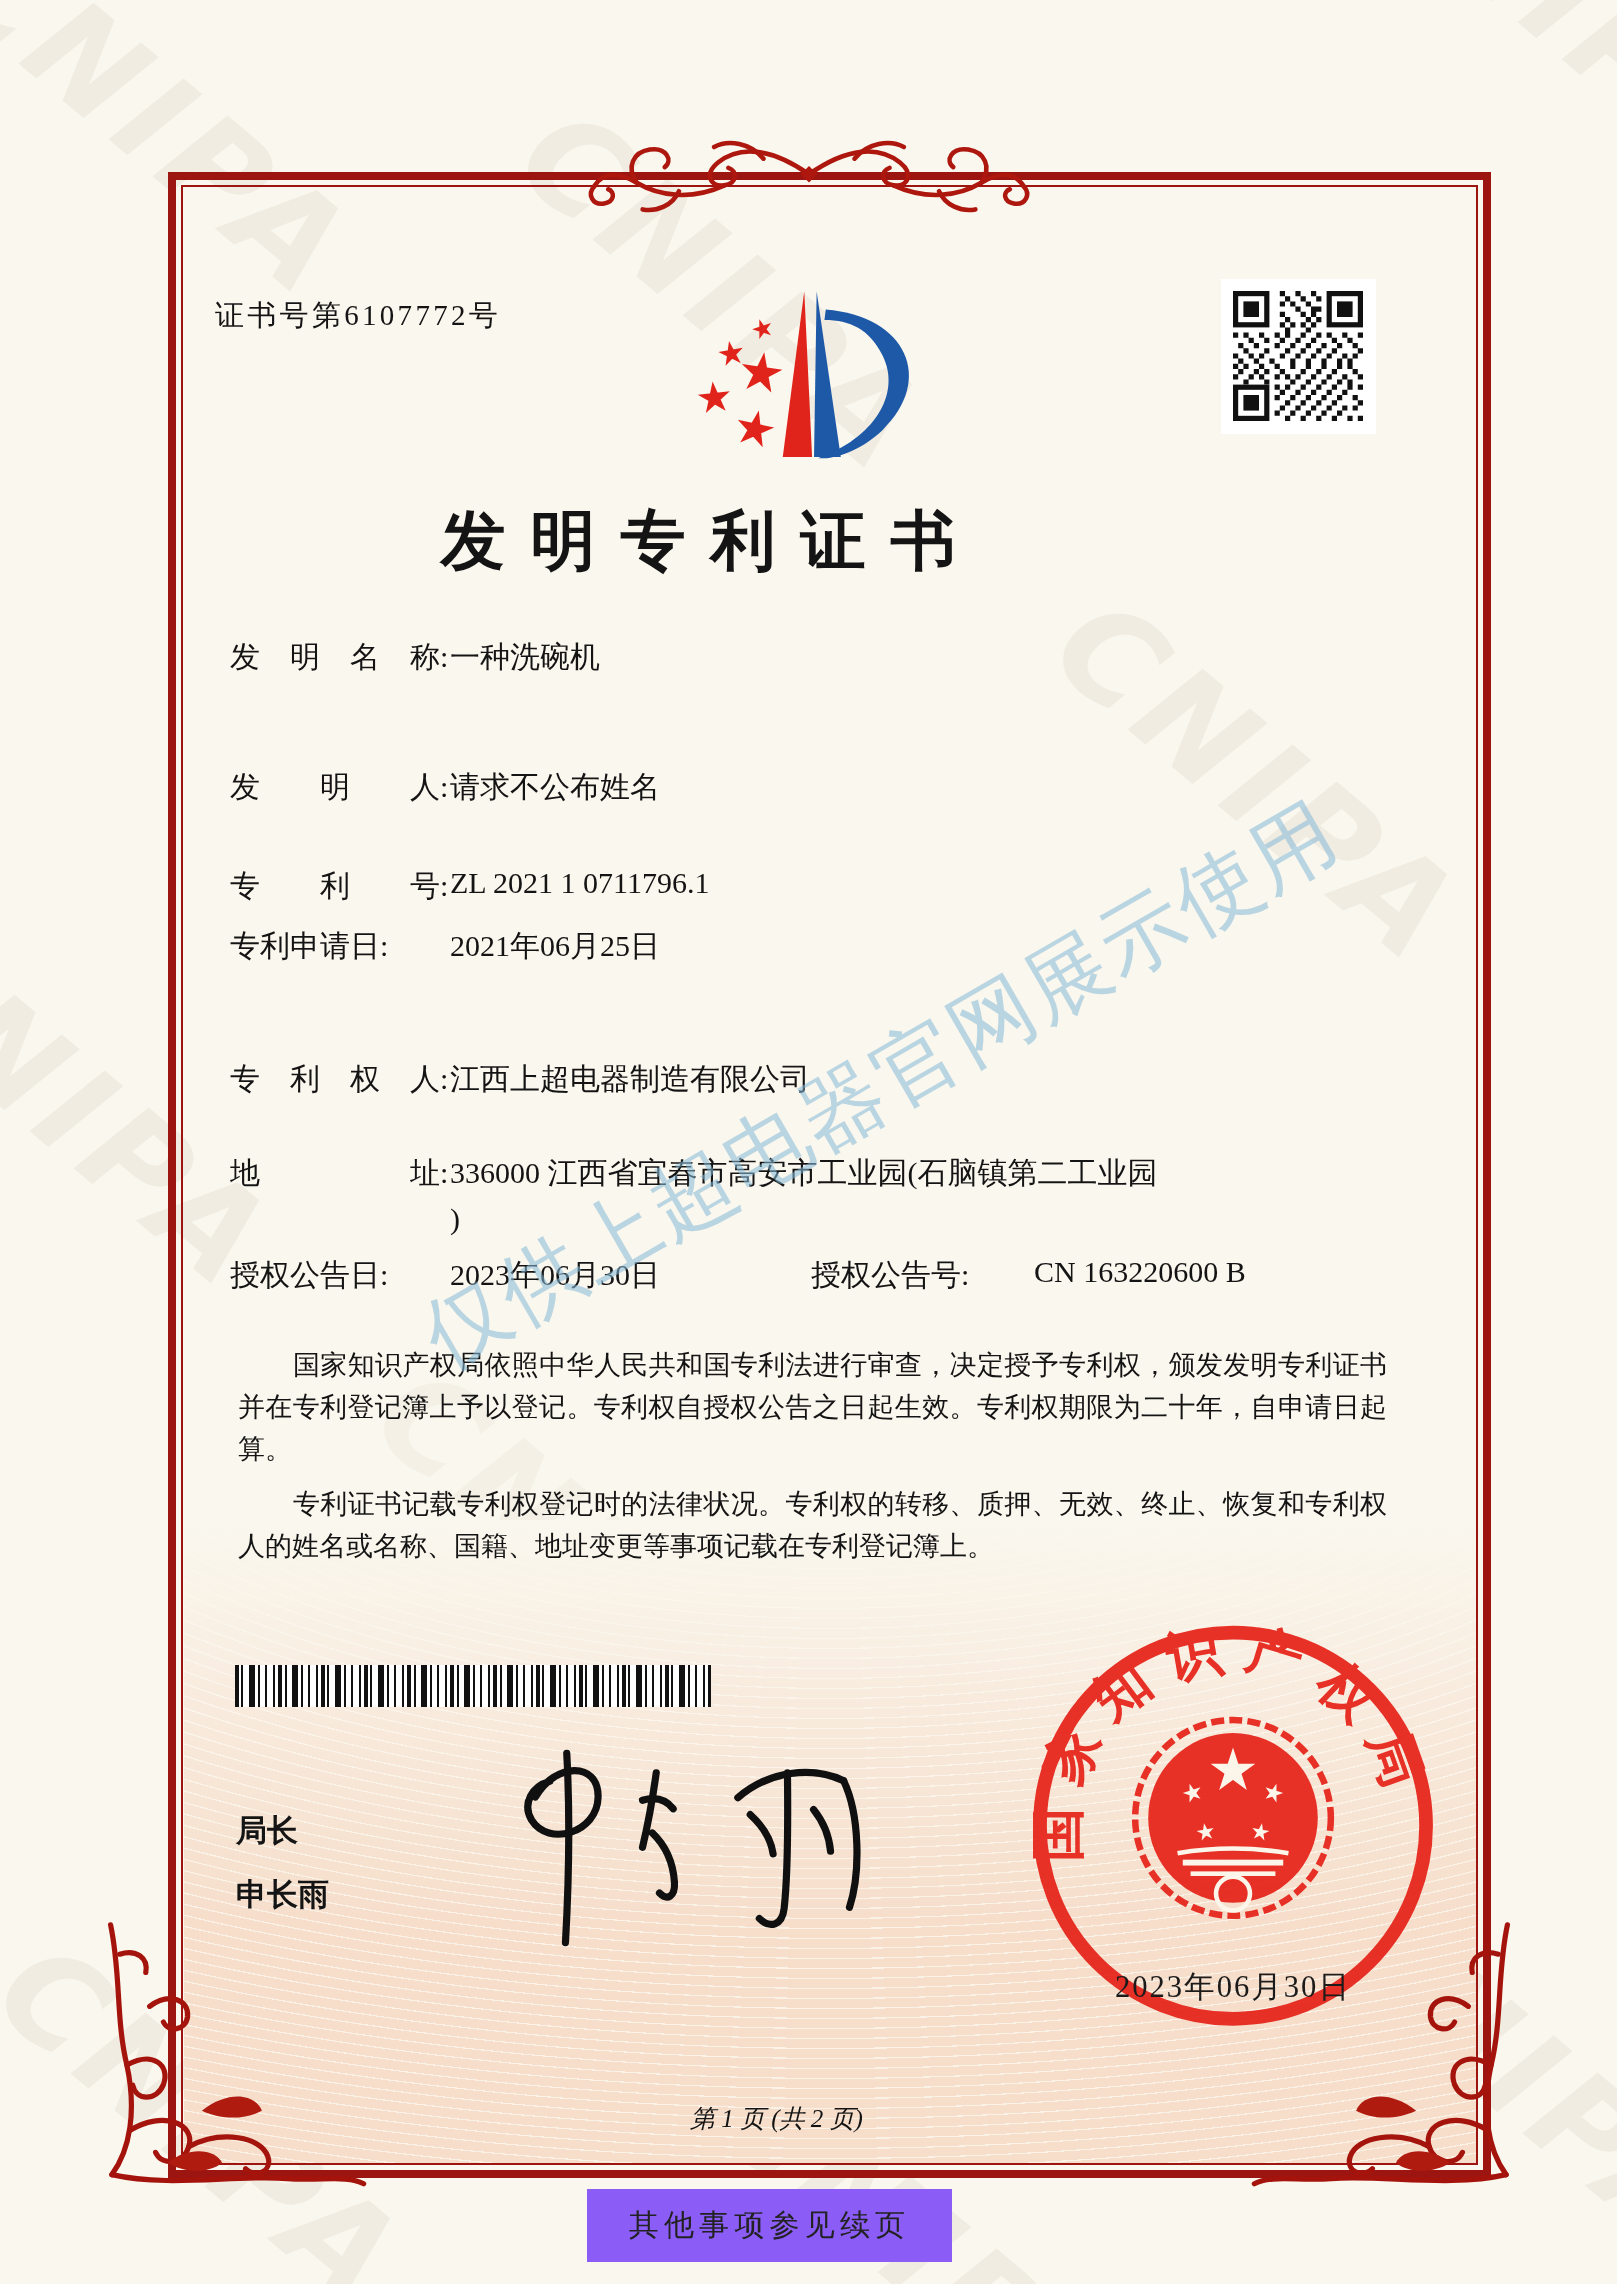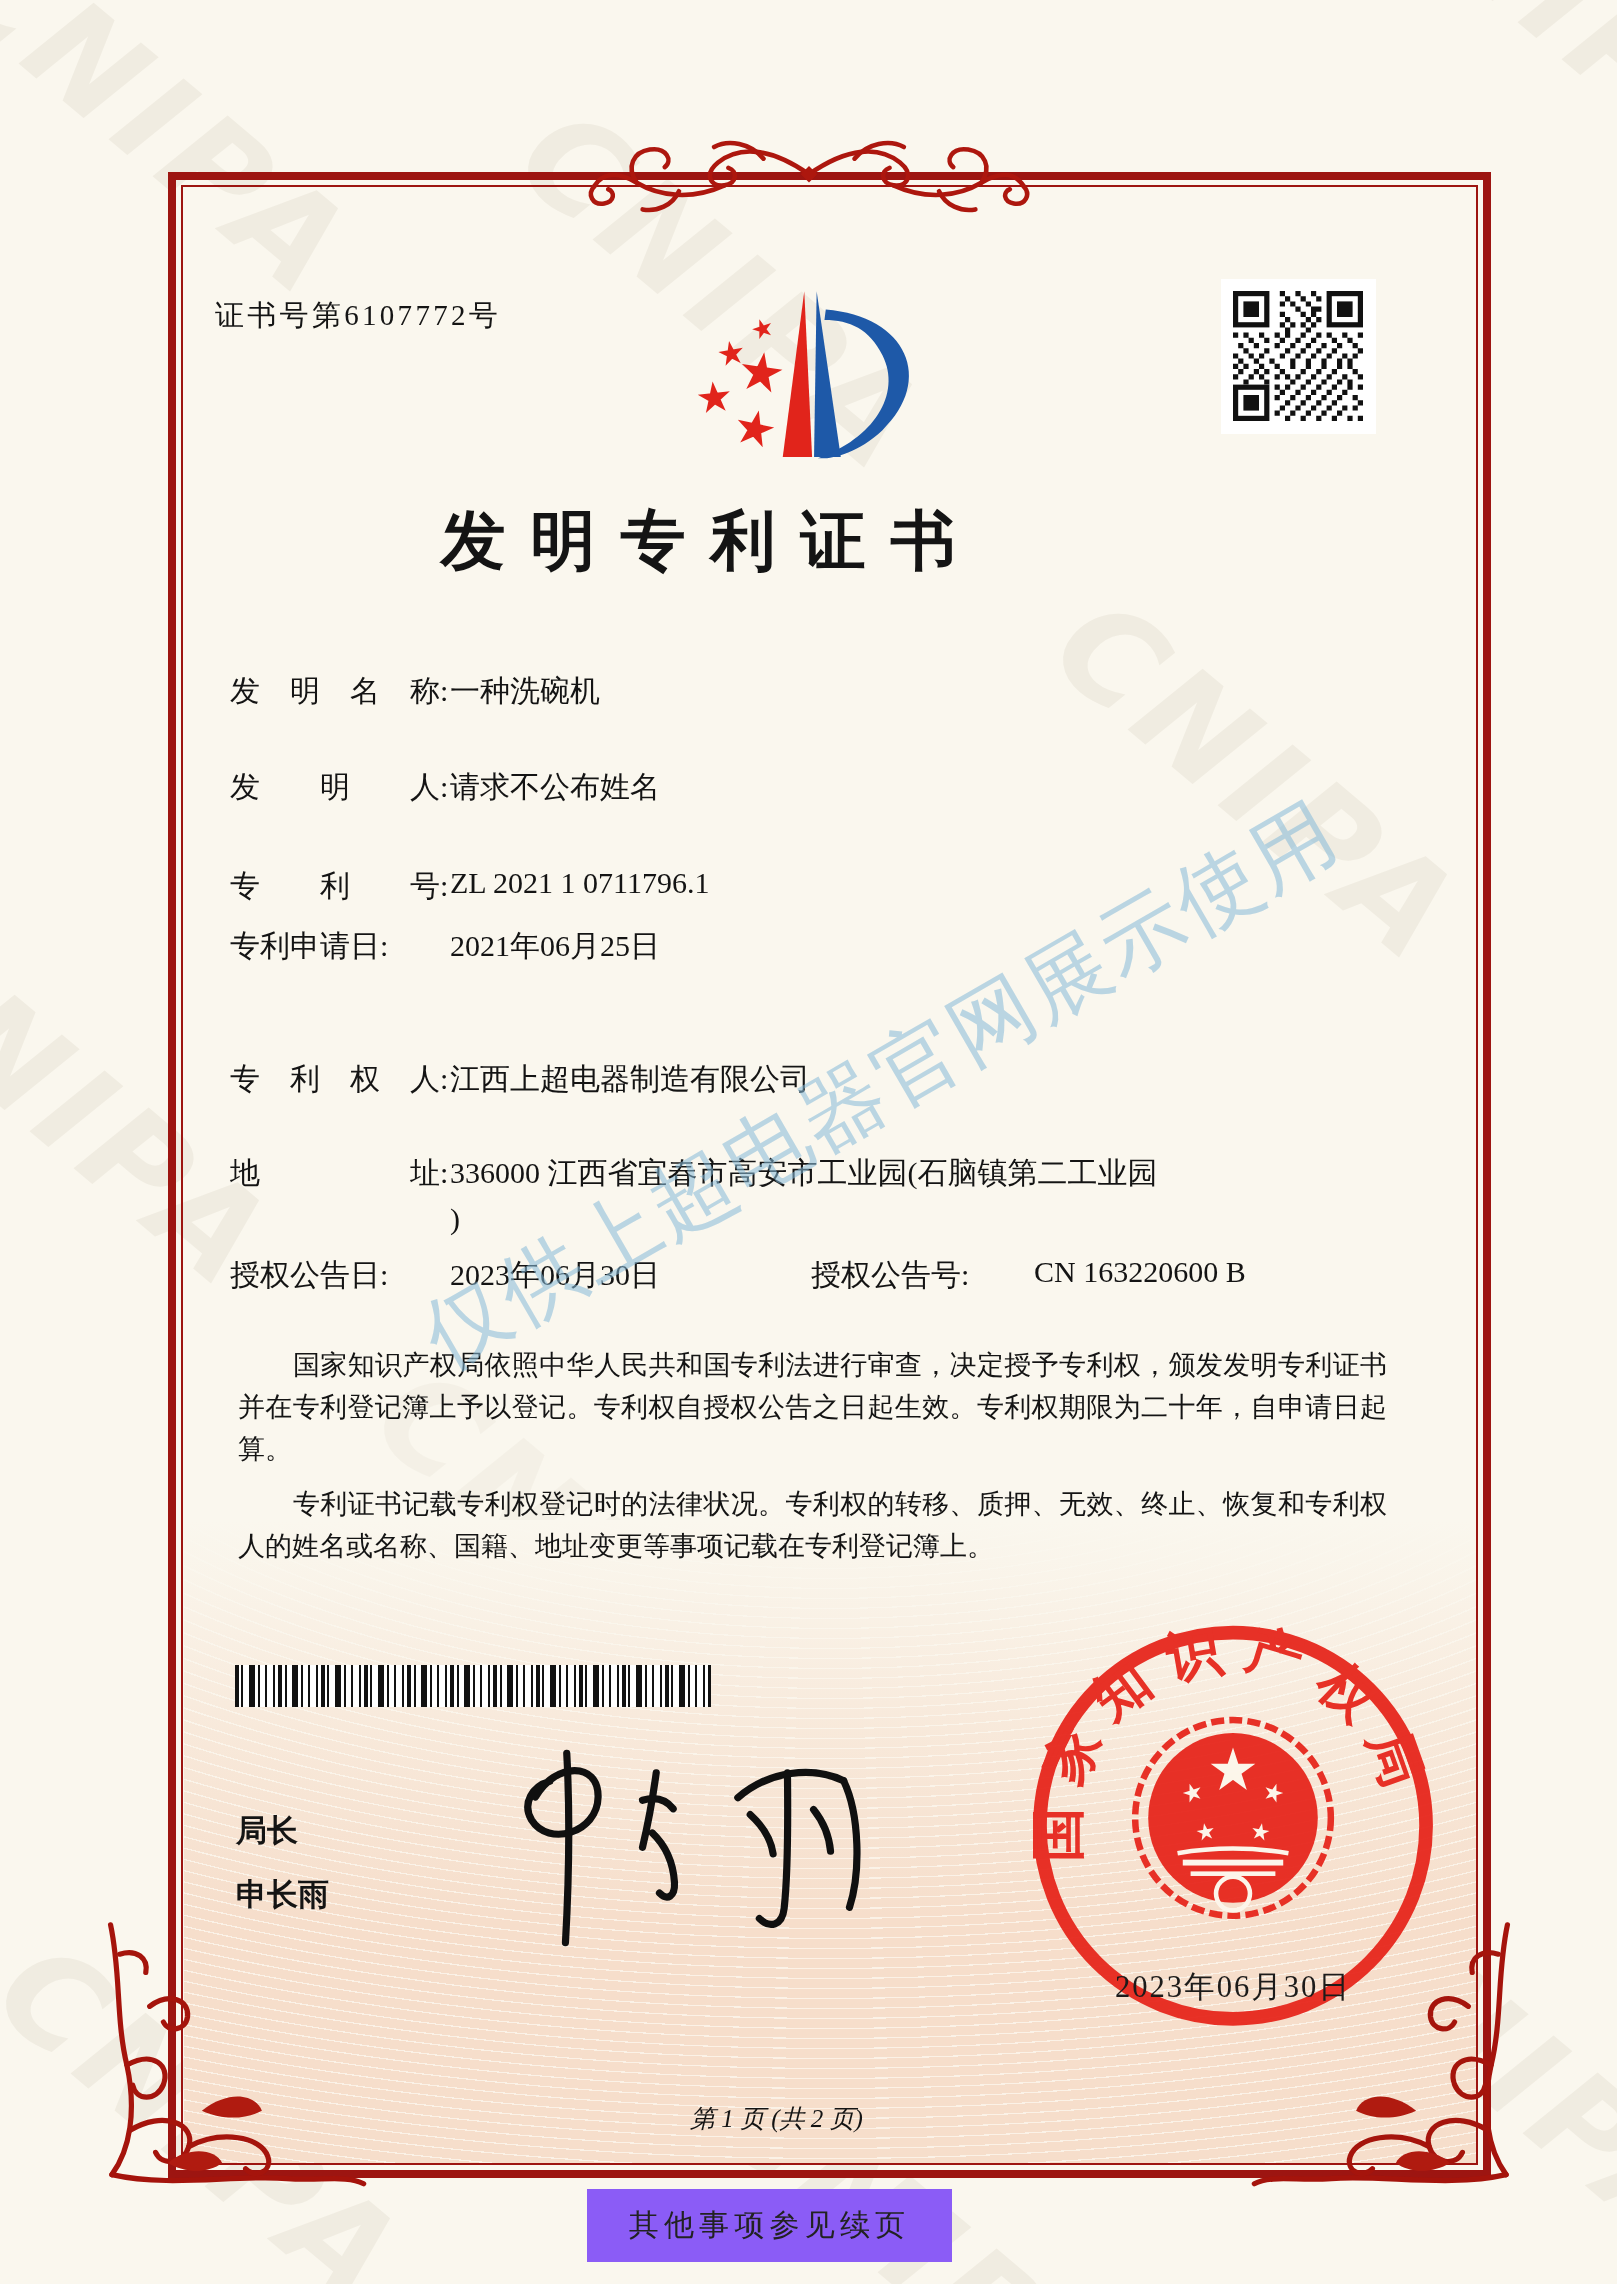--- a/index.html
+++ b/index.html
@@ -139,21 +139,21 @@
       </g>
       <use href="#finder" transform="translate(144,0)"></use>
       <use href="#finder" transform="translate(0,144)"></use>
       <path fill="#111" d="M72 0h8v8h-8z M96 0h8v8h-8z M120 0h8v8h-8z M80 8h8v8h-8z M104 8h8v8h-8z M128 8h8v8h-8z M72 16h8v8h-8z M88 16h8v8h-8z M112 16h8v8h-8z M96 24h8v8h-8z M120 24h8v8h-8z M128 24h8v8h-8z M72 32h8v8h-8z M104 32h8v8h-8z M120 32h8v8h-8z M80 40h8v8h-8z M112 40h8v8h-8z M128 40h8v8h-8z M72 48h8v8h-8z M88 48h8v8h-8z M104 48h8v8h-8z M120 48h8v8h-8z M80 56h8v8h-8z M112 56h8v8h-8z M0 64h8v8h-8z M16 64h8v8h-8z M40 64h8v8h-8z M64 64h8v8h-8z M80 64h8v8h-8z M104 64h8v8h-8z M128 64h8v8h-8z M144 64h8v8h-8z M168 64h8v8h-8z M192 64h8v8h-8z M24 72h8v8h-8z M48 72h8v8h-8z M72 72h8v8h-8z M96 72h8v8h-8z M120 72h8v8h-8z M152 72h8v8h-8z M176 72h8v8h-8z M8 80h8v8h-8z M32 80h8v8h-8z M64 80h8v8h-8z M88 80h8v8h-8z M112 80h8v8h-8z M136 80h8v8h-8z M160 80h8v8h-8z M184 80h8v8h-8z M16 88h8v8h-8z M48 88h8v8h-8z M80 88h8v8h-8z M104 88h8v8h-8z M128 88h8v8h-8z M152 88h8v8h-8z M192 88h8v8h-8z M0 96h8v8h-8z M24 96h8v8h-8z M40 96h8v8h-8z M72 96h8v8h-8z M96 96h8v8h-8z M120 96h8v8h-8z M144 96h8v8h-8z M168 96h8v8h-8z M184 96h8v8h-8z M8 104h8v8h-8z M32 104h8v8h-8z M56 104h8v8h-8z M88 104h8v8h-8z M112 104h8v8h-8z M136 104h8v8h-8z M160 104h8v8h-8z M176 104h8v8h-8z M0 112h8v8h-8z M16 112h8v8h-8z M40 112h8v8h-8z M64 112h8v8h-8z M88 112h8v8h-8z M112 112h8v8h-8z M136 112h8v8h-8z M160 112h8v8h-8z M176 112h8v8h-8z M8 120h8v8h-8z M32 120h8v8h-8z M48 120h8v8h-8z M72 120h8v8h-8z M104 120h8v8h-8z M128 120h8v8h-8z M152 120h8v8h-8z M184 120h8v8h-8z M0 128h8v8h-8z M24 128h8v8h-8z M40 128h8v8h-8z M64 128h8v8h-8z M80 128h8v8h-8z M96 128h8v8h-8z M120 128h8v8h-8z M144 128h8v8h-8z M168 128h8v8h-8z M192 128h8v8h-8z M16 136h8v8h-8z M48 136h8v8h-8z M88 136h8v8h-8z M112 136h8v8h-8z M136 136h8v8h-8z M160 136h8v8h-8z M176 136h8v8h-8z M64 144h8v8h-8z M80 144h8v8h-8z M104 144h8v8h-8z M128 144h8v8h-8z M152 144h8v8h-8z M176 144h8v8h-8z M192 144h8v8h-8z M72 152h8v8h-8z M96 152h8v8h-8z M120 152h8v8h-8z M144 152h8v8h-8z M168 152h8v8h-8z M64 160h8v8h-8z M88 160h8v8h-8z M112 160h8v8h-8z M136 160h8v8h-8z M160 160h8v8h-8z M184 160h8v8h-8z M80 168h8v8h-8z M104 168h8v8h-8z M128 168h8v8h-8z M152 168h8v8h-8z M192 168h8v8h-8z M72 176h8v8h-8z M96 176h8v8h-8z M120 176h8v8h-8z M144 176h8v8h-8z M168 176h8v8h-8z M184 176h8v8h-8z M64 184h8v8h-8z M88 184h8v8h-8z M112 184h8v8h-8z M136 184h8v8h-8z M160 184h8v8h-8z M80 192h8v8h-8z M104 192h8v8h-8z M128 192h8v8h-8z M152 192h8v8h-8z M176 192h8v8h-8z M192 192h8v8h-8z"></path>
     </svg>
   </div>
 
   <div class="txt cert-no">证书号第6107772号</div>
   <div class="txt title">发明专利证书</div>
 
-  <div class="row" style="top:671px;text-align:right;">
+  <div class="row" style="top:637px;text-align:right;">
     <span class="lbl">发　明　名　称:</span>
     <span class="val">一种洗碗机</span>
   </div>
   <div class="row" style="top:767px;">
     <span class="lbl">发　　明　　人:</span>
     <span class="val">请求不公布姓名</span>
   </div>
   <div class="row" style="top:866px;">
     <span class="lbl">专　　利　　号:</span>
     <span class="val">ZL 2021 1 0711796.1</span>

